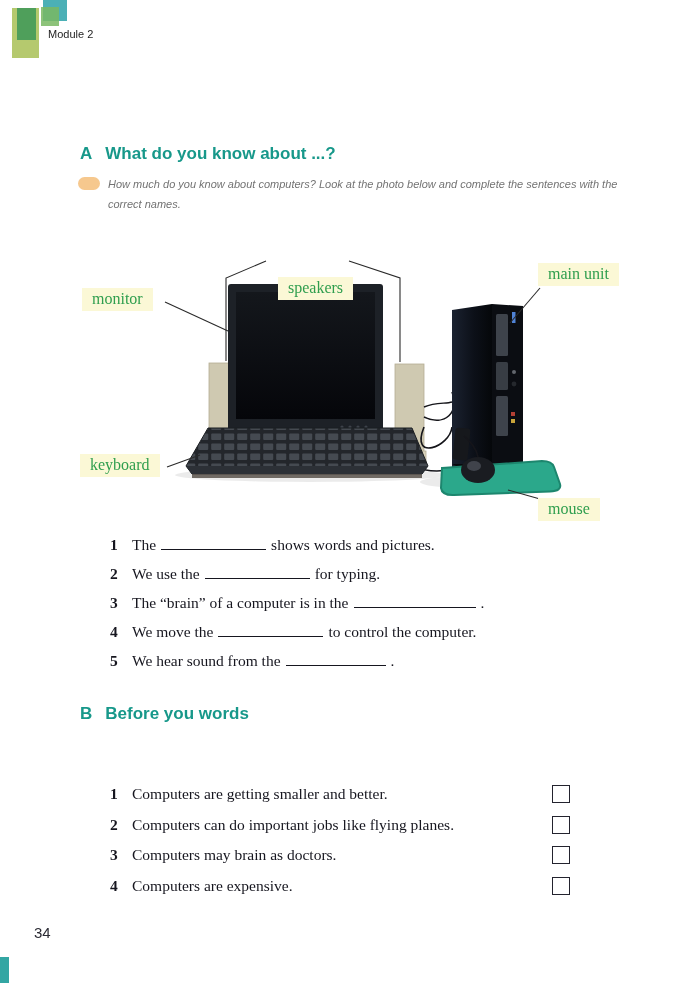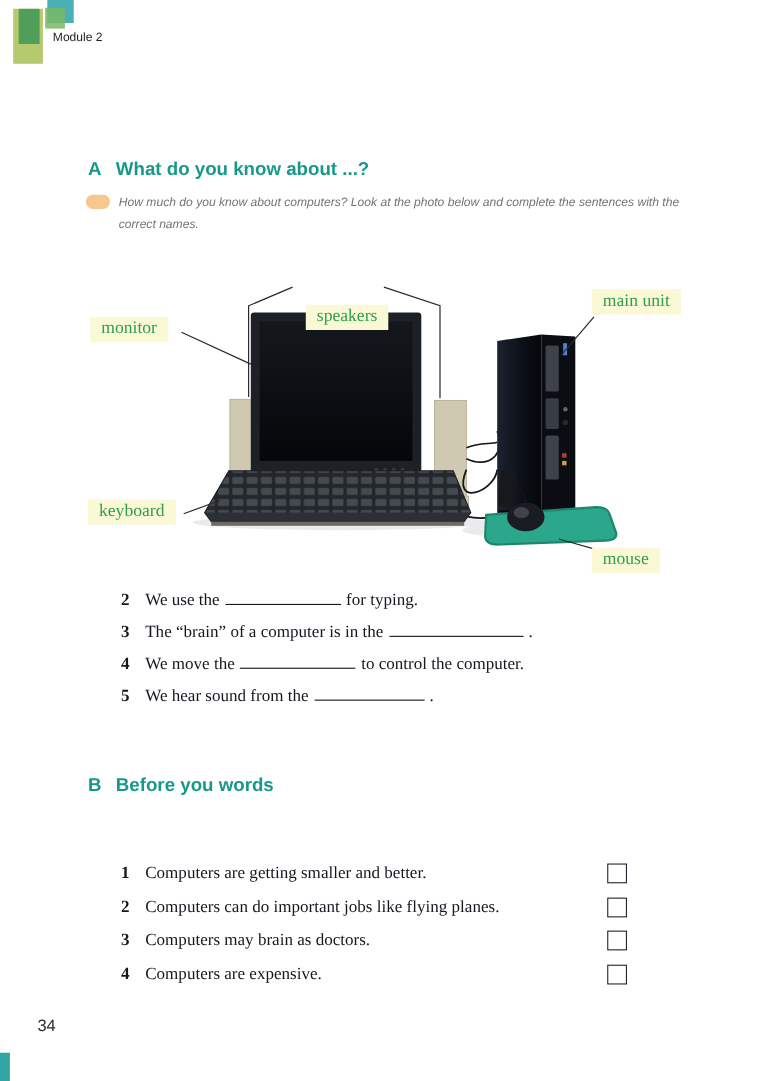--- a/index.html
+++ b/index.html
@@ -184,20 +184,23 @@
 
     <div class="plabel pl-speakers">speakers</div>
     <div class="plabel pl-mainunit">main unit</div>
     <div class="plabel pl-monitor">monitor</div>
     <div class="plabel pl-keyboard">keyboard</div>
     <div class="plabel pl-mouse">mouse</div>
   </div>
 
   <div class="sentences">
     <div class="srow">
+      <span class="snum">1</span><span>The</span><span class="blank b105"></span><span>shows words and pictures.</span>
+    </div>
+    <div class="srow">
       <span class="snum">2</span><span>We use the</span><span class="blank b105"></span><span>for typing.</span>
     </div>
     <div class="srow">
       <span class="snum">3</span><span>The “brain” of a computer is in the</span><span class="blank b120"></span><span>.</span>
     </div>
     <div class="srow">
       <span class="snum">4</span><span>We move the</span><span class="blank b105"></span><span>to control the computer.</span>
     </div>
     <div class="srow">
       <span class="snum">5</span><span>We hear sound from the</span><span class="blank b100"></span><span>.</span>

